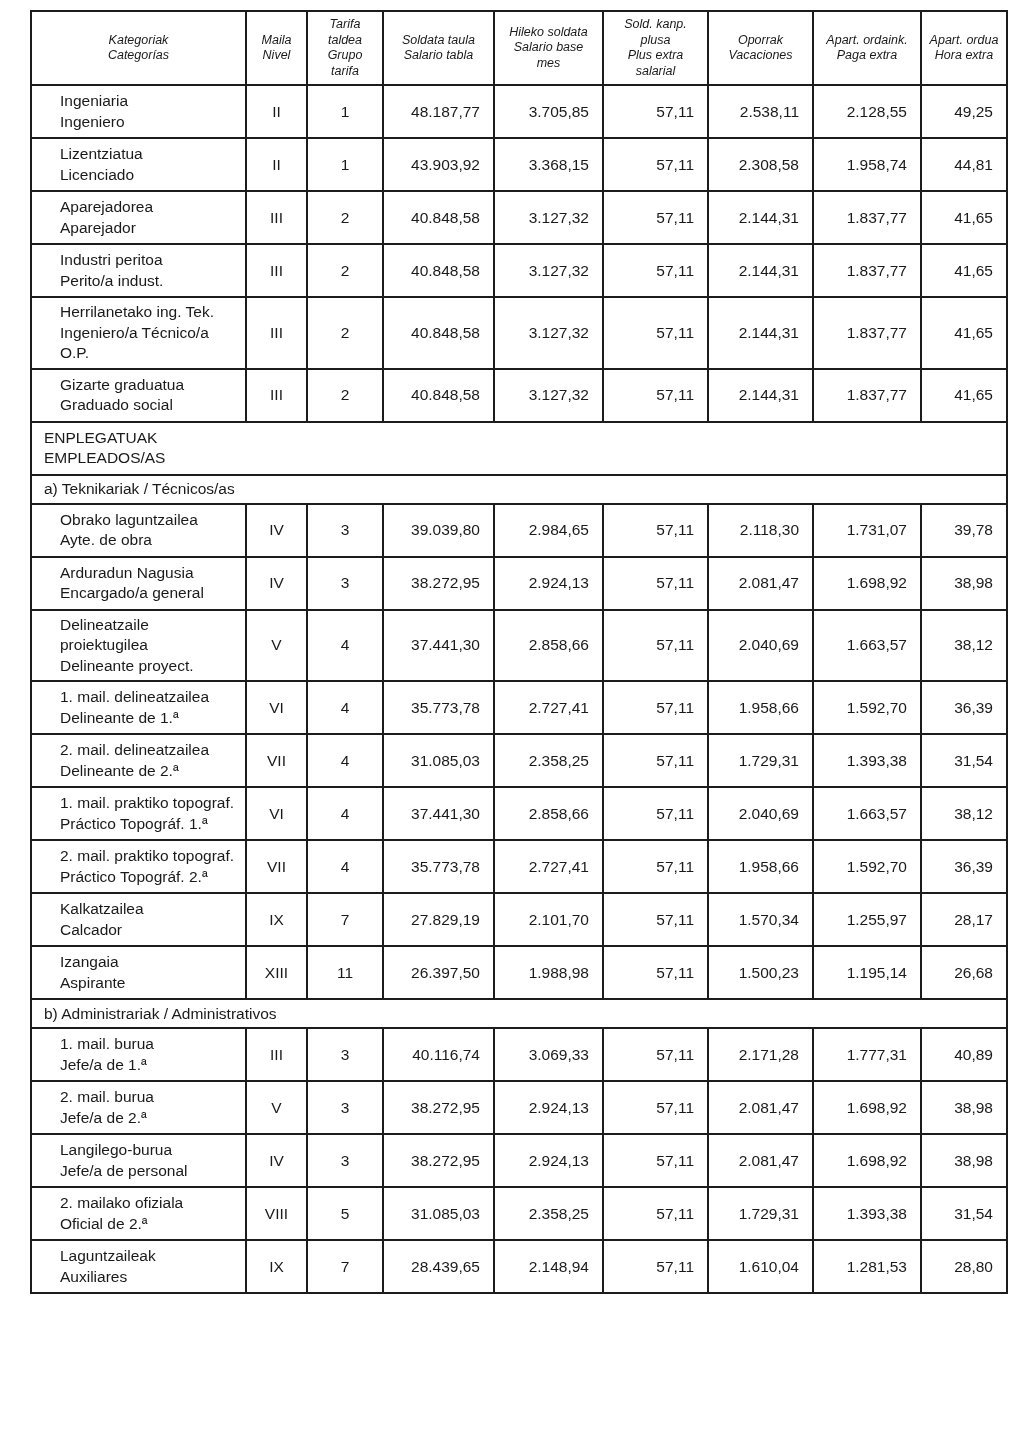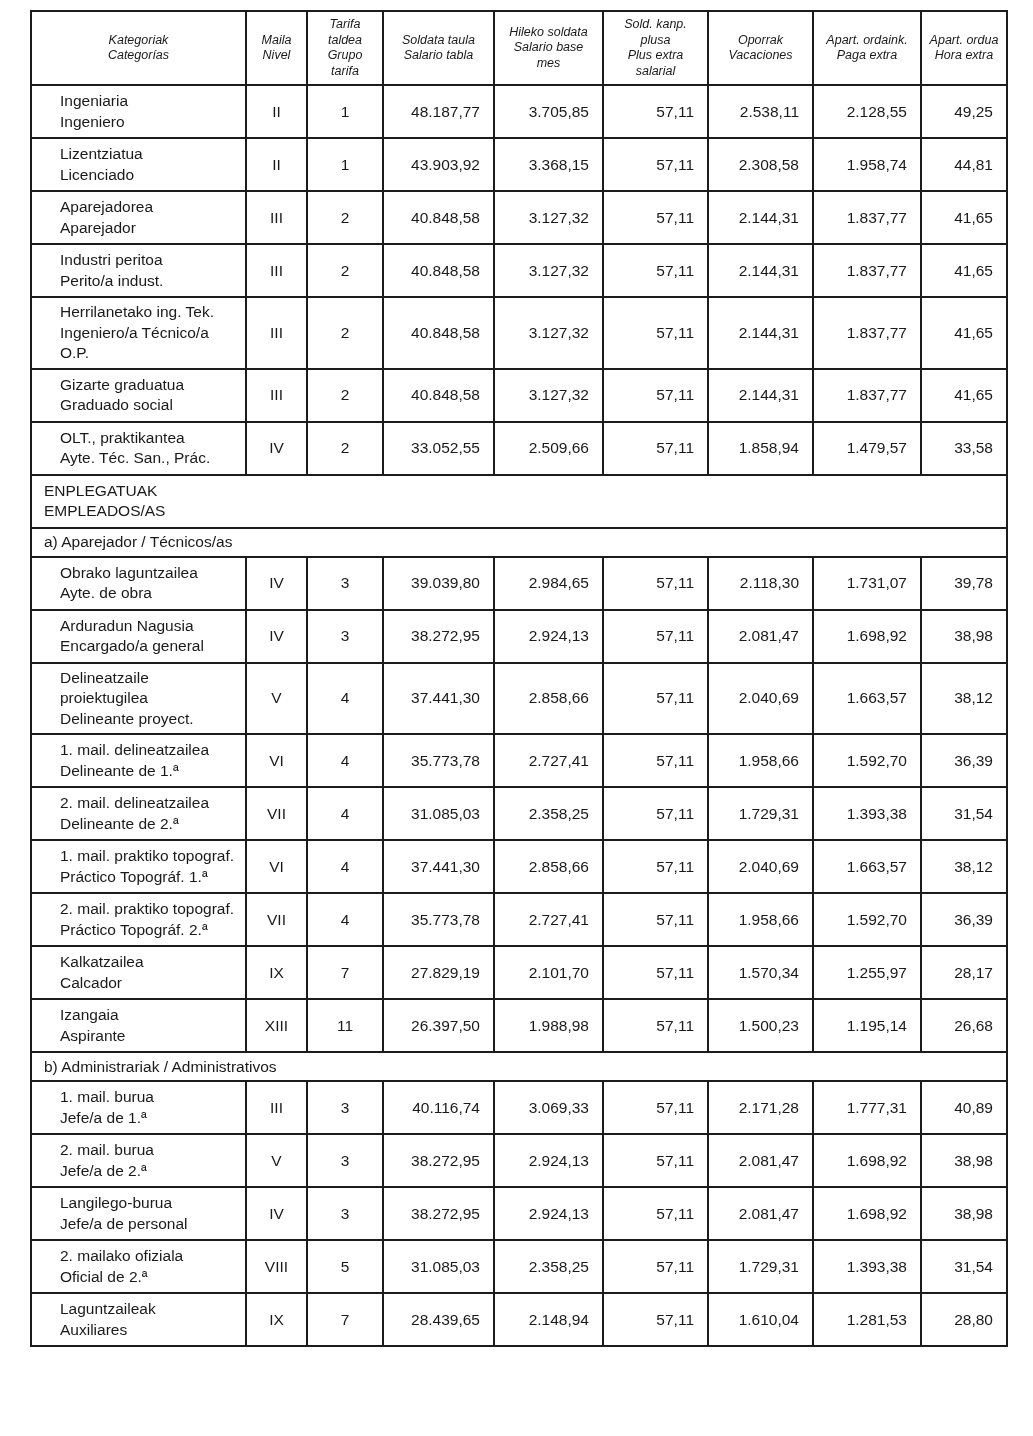--- a/index.html
+++ b/index.html
@@ -164,35 +164,24 @@
           <td class="cell-center">III</td>
           <td class="cell-center">2</td>
           <td class="cell-num">40.848,58</td>
           <td class="cell-num">3.127,32</td>
           <td class="cell-num">57,11</td>
           <td class="cell-num">2.144,31</td>
           <td class="cell-num">1.837,77</td>
           <td class="cell-num">41,65</td>
         </tr>
         <tr>
-          <td class="cell-category">OLT., praktikantea<br>Ayte. Téc. San., Prác.</td>
-          <td class="cell-center">IV</td>
-          <td class="cell-center">2</td>
-          <td class="cell-num">33.052,55</td>
-          <td class="cell-num">2.509,66</td>
-          <td class="cell-num">57,11</td>
-          <td class="cell-num">1.858,94</td>
-          <td class="cell-num">1.479,57</td>
-          <td class="cell-num">33,58</td>
-        </tr>
-        <tr>
           <td colspan="9" class="section-cell">ENPLEGATUAK<br>EMPLEADOS/AS</td>
         </tr>
         <tr>
-          <td colspan="9" class="section-cell sub">a) Aparejador / Técnicos/as</td>
+          <td colspan="9" class="section-cell sub">a) Teknikariak / Técnicos/as</td>
         </tr>
         <tr>
           <td class="cell-category">Obrako laguntzailea<br>Ayte. de obra</td>
           <td class="cell-center">IV</td>
           <td class="cell-center">3</td>
           <td class="cell-num">39.039,80</td>
           <td class="cell-num">2.984,65</td>
           <td class="cell-num">57,11</td>
           <td class="cell-num">2.118,30</td>
           <td class="cell-num">1.731,07</td>

